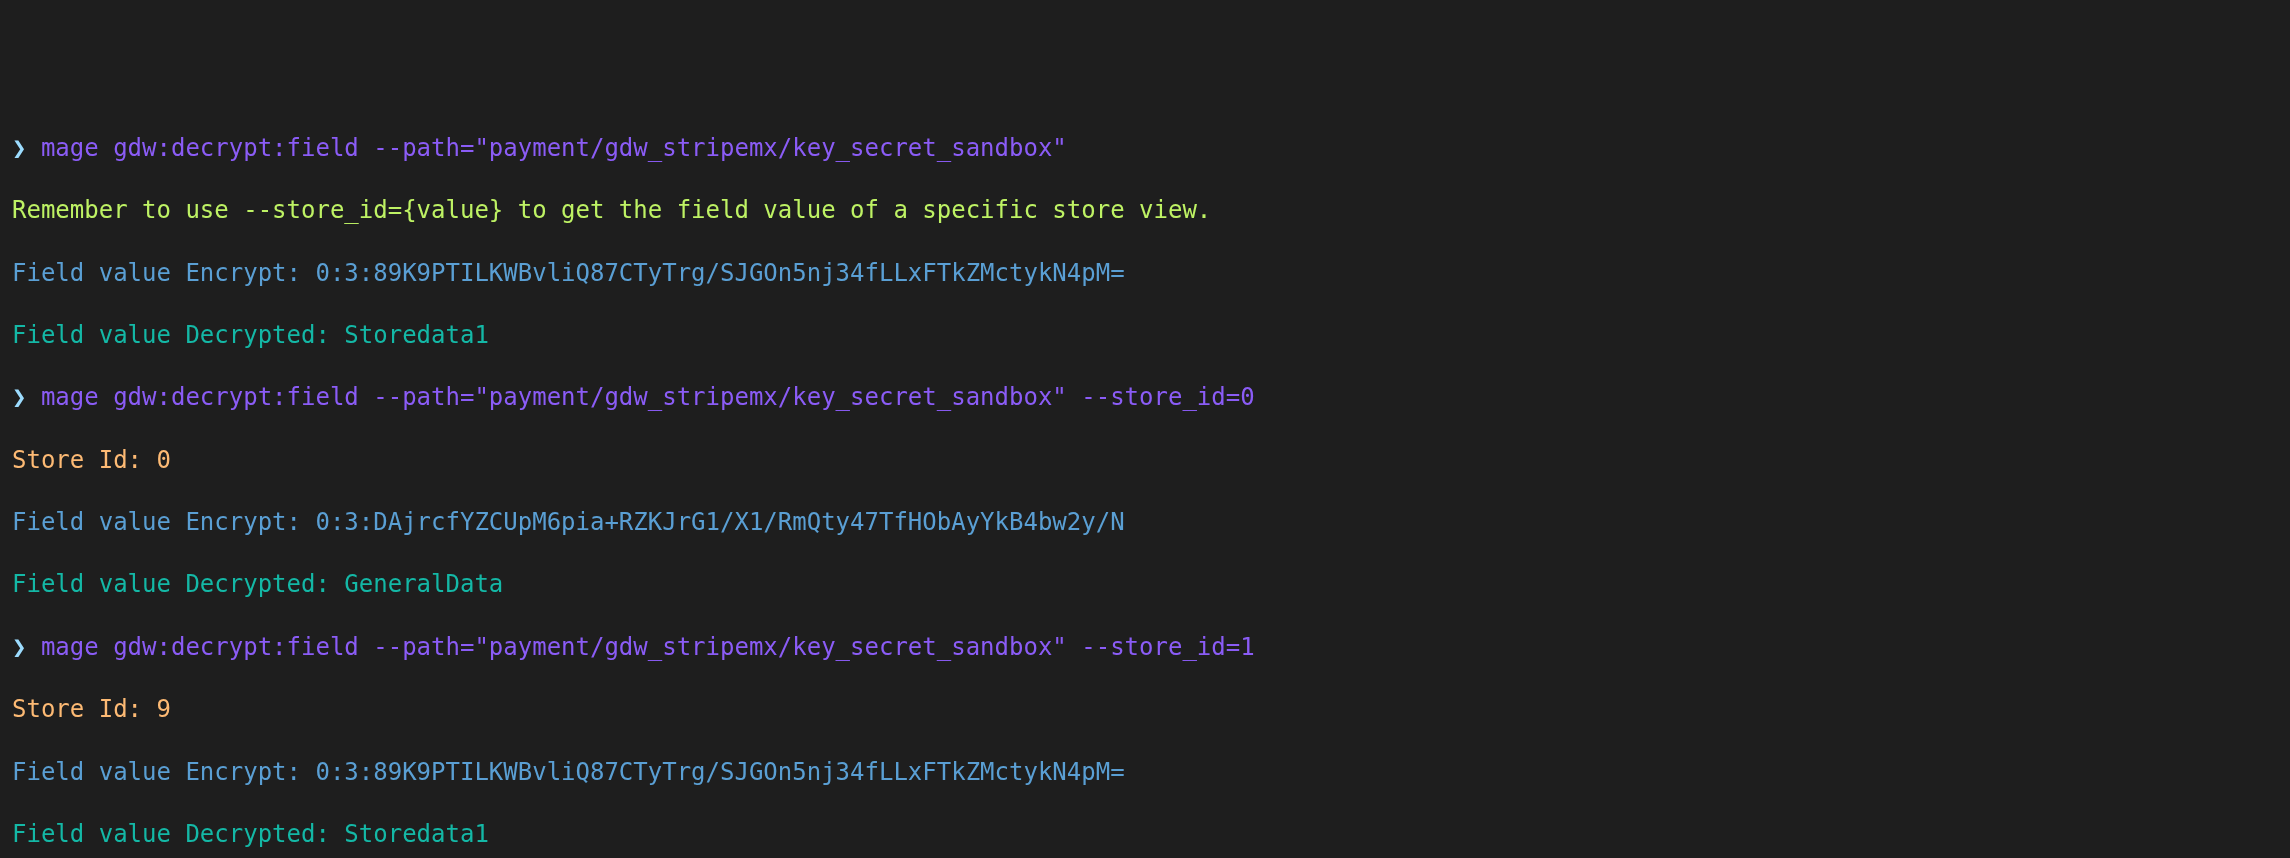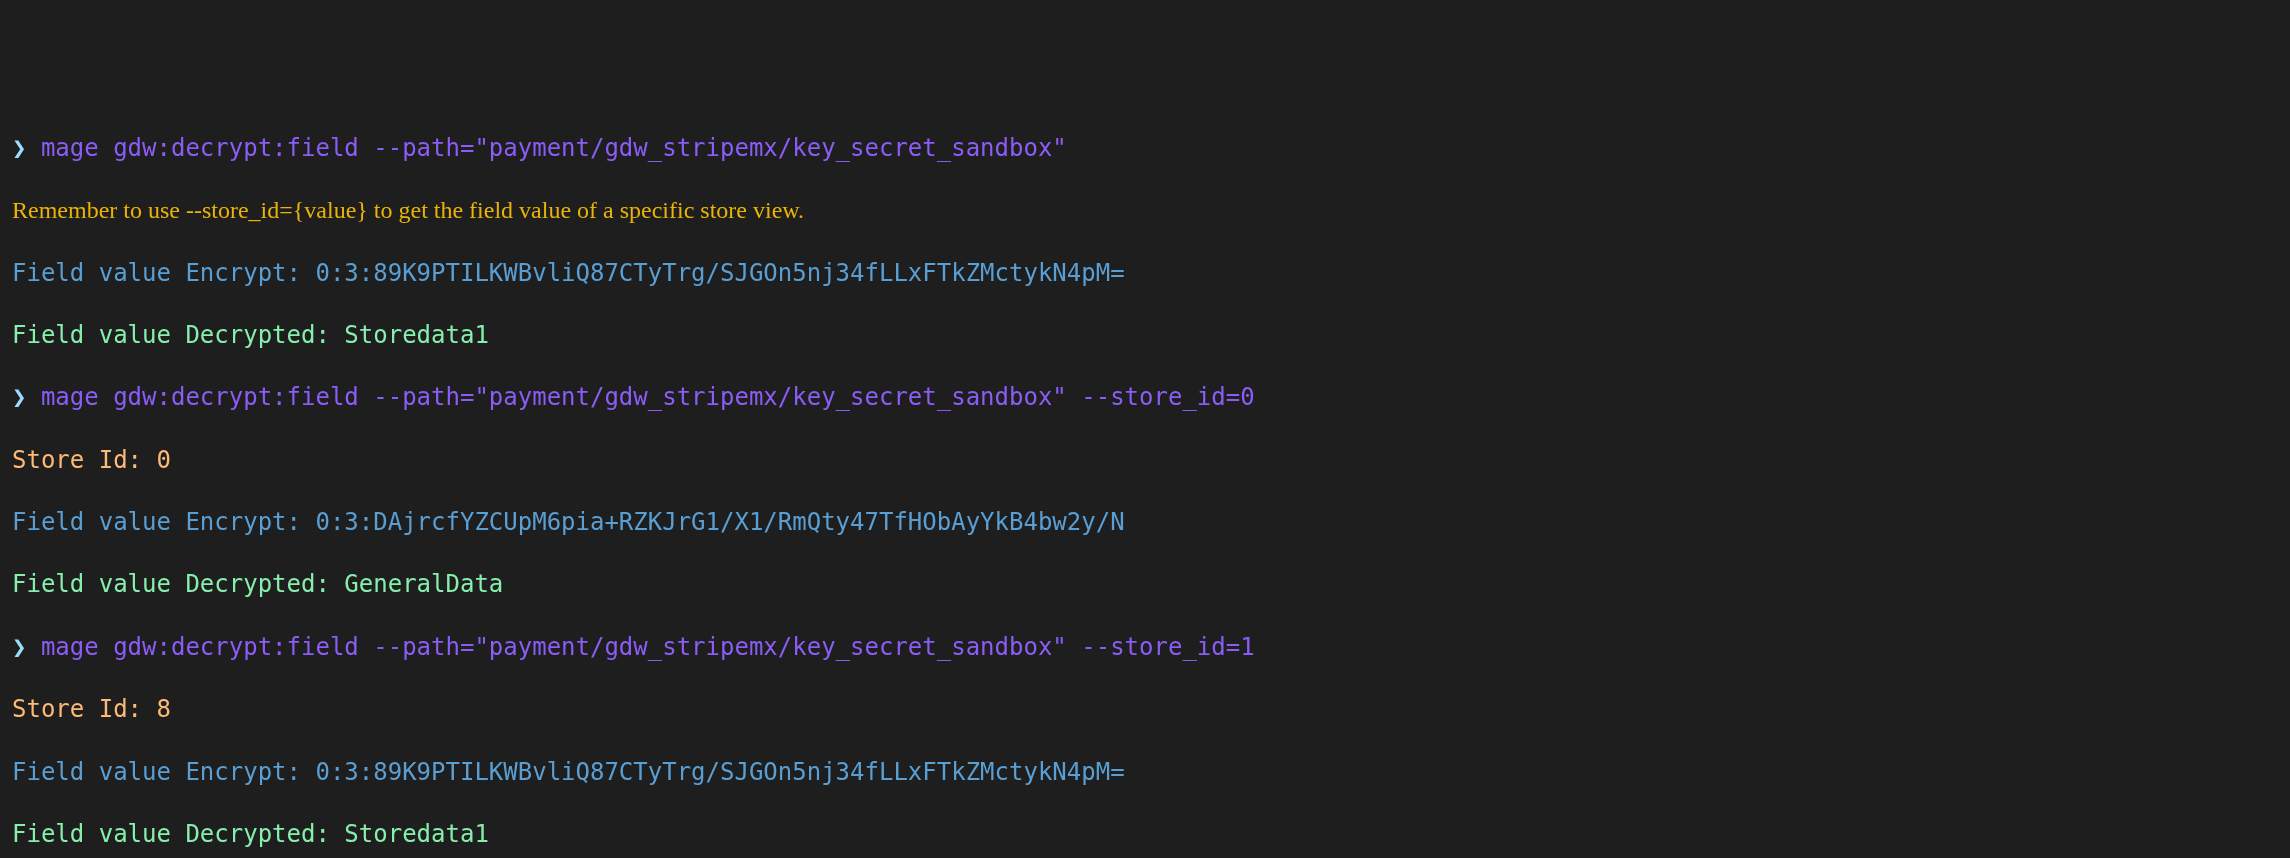--- a/index.html
+++ b/index.html
@@ -9,40 +9,40 @@
     font-family: "Menlo", "Monaco", "Consolas", monospace;
     font-size: 24px;
     line-height: 1.3;
     color: #e8e8e8;
     white-space: pre;
     overflow-x: auto;
   }
   .line { display: block; }
   .prompt-chevron { color: #9cdcfe; font-weight: bold; }
   .cmd { color: #8b5cf6; }
-  .hint { color: #eab308; font-family: Liberation Serif, serif; }
+  .hint { color: #bef264; }
   .blue { color: #5a9fd4; text-align: right; }
-  .yellow { color: #86efac; }
+  .yellow { color: #14b8a6; }
   .white { color: #fdba74; }
 </style>
 </head>
 <body>
 
 
 
 <span class="line"><span class="prompt-chevron">❯</span><span class="cmd"> mage gdw:decrypt:field --path="payment/gdw_stripemx/key_secret_sandbox"</span></span>
 <span class="line hint">Remember to use --store_id={value} to get the field value of a specific store view.</span>
 <span class="line"><span class="blue">Field value Encrypt: </span><span class="blue">0:3:89K9PTILKWBvliQ87CTyTrg/SJGOn5nj34fLLxFTkZMctykN4pM=</span></span>
 <span class="line"><span class="yellow">Field value Decrypted: </span><span class="yellow">Storedata1</span></span>
 <span class="line"><span class="prompt-chevron">❯</span><span class="cmd"> mage gdw:decrypt:field --path="payment/gdw_stripemx/key_secret_sandbox" --store_id=0</span></span>
 <span class="line white">Store Id: 0</span>
 <span class="line"><span class="blue">Field value Encrypt: </span><span class="blue">0:3:DAjrcfYZCUpM6pia+RZKJrG1/X1/RmQty47TfHObAyYkB4bw2y/N</span></span>
 <span class="line"><span class="yellow">Field value Decrypted: </span><span class="yellow">GeneralData</span></span>
 <span class="line"><span class="prompt-chevron">❯</span><span class="cmd"> mage gdw:decrypt:field --path="payment/gdw_stripemx/key_secret_sandbox" --store_id=1</span></span>
-<span class="line white">Store Id: 8</span>
+<span class="line white">Store Id: 9</span>
 <span class="line"><span class="blue">Field value Encrypt: </span><span class="blue">0:3:89K9PTILKWBvliQ87CTyTrg/SJGOn5nj34fLLxFTkZMctykN4pM=</span></span>
 <span class="line"><span class="yellow">Field value Decrypted: </span><span class="yellow">Storedata1</span></span>
 
 
 
 
 
 
 
 

